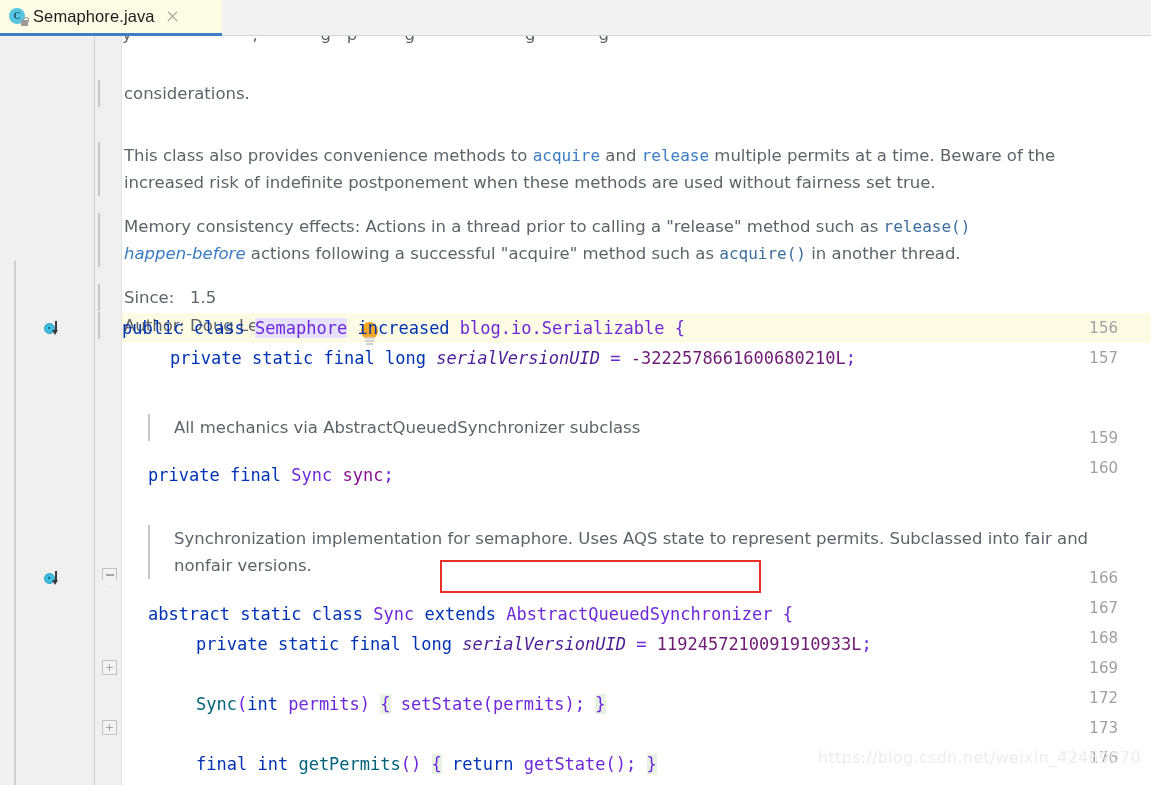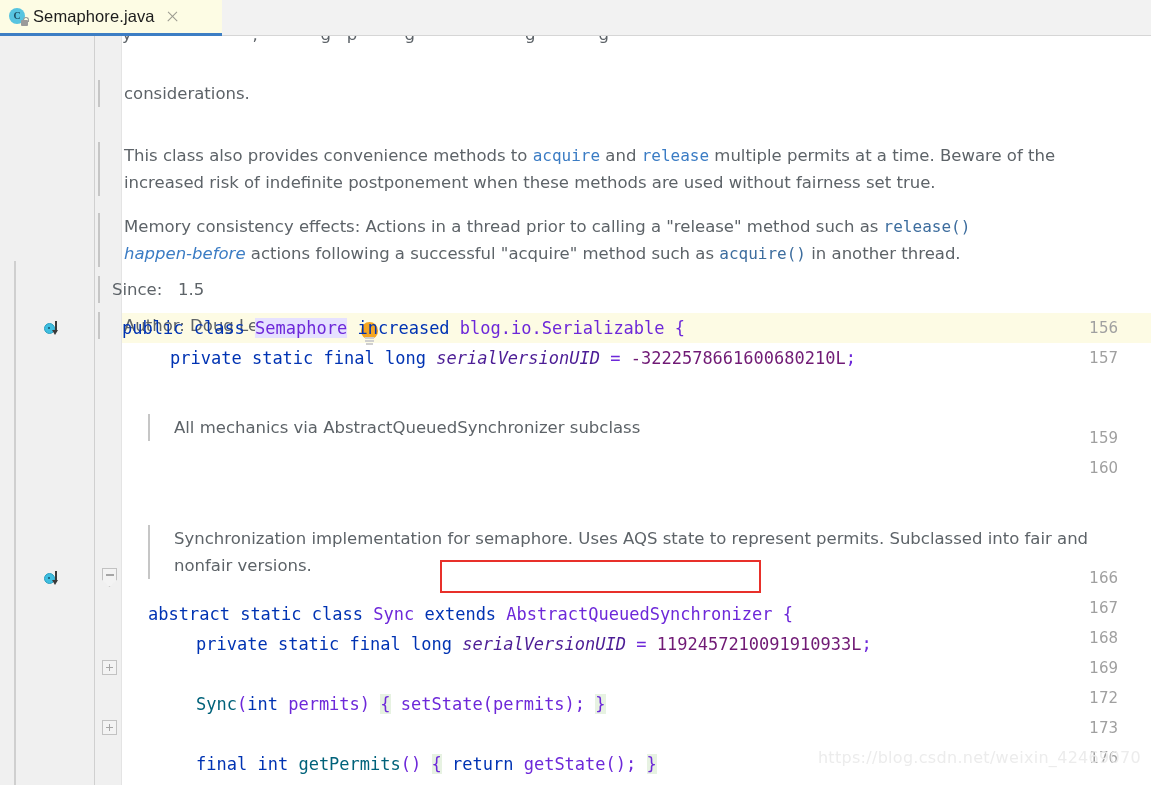--- a/index.html
+++ b/index.html
@@ -275,21 +275,21 @@
   </div>
 
   <div class="docblock" style="left:98px; top:85px; width:980px;margin-top:21px;">
     <span>This class also provides convenience methods to </span><span class="lnk">acquire</span><span> and </span><span class="lnk">release</span><span> multiple permits at a time. Beware of the increased risk of indefinite postponement when these methods are used without fairness set true.</span>
   </div>
 
   <div class="docblock" style="left:98px; top:177px; width:985px;">
     <span>Memory consistency effects: Actions in a thread prior to calling a "release" method such as </span><span class="mono">release()</span><br><span class="lnk-i">happen-before</span><span> actions following a successful "acquire" method such as </span><span class="mono">acquire()</span><span> in another thread.</span>
   </div>
 
-  <div class="docblock" style="left:98px; top:240px; width:400px;padding-left:12px;">
+  <div class="docblock" style="left:98px; top:248px; width:400px;">
     <span class="tagname">Since:</span><span>&nbsp;&nbsp; </span><span>1.5</span>
   </div>
 
   <div class="docblock" style="left:98px; top:276px; width:400px;">
     <span class="tagname">Author:</span><span>&nbsp;</span><span>Doug Lea</span>
   </div>
 
   <div id="bulb">
     <span class="glass"></span>
       <span class="base1"></span>
@@ -300,20 +300,21 @@
   <div id="code">
 
     <div class="line" style="top:277px"><span class="kw">public</span> <span class="kw">class</span> <span class="ident hl-id">Semaphore</span> <span class="kw">increased</span> <span class="ident">blog.io.Serializable</span> <span class="ident">{</span></div>
 
     <div class="line" style="top:307px; left:48px"><span class="kw">private</span> <span class="kw">static</span> <span class="kw">final</span> <span class="kw">long</span> <span class="sfld">serialVersionUID</span> <span class="ident">=</span> <span class="num">-3222578661600680210L</span><span class="ident">;</span></div>
 
     <div class="docblock" style="left:26px; top:378px; width:900px;">
       <span>All mechanics via AbstractQueuedSynchronizer subclass</span>
     </div>
 
+    <div class="line" style="top:424px; left:26px"><span class="kw">private</span> <span class="kw">final</span> <span class="ident">Sync</span> <span class="field">sync</span><span class="ident">;</span></div>
 
     <div class="docblock" style="left:26px; top:489px; width:950px;">
       <span>Synchronization implementation for semaphore. Uses AQS state to represent permits. Subclassed into fair and nonfair versions.</span>
     </div>
 
     <div class="line" style="top:563px; left:26px"><span class="kw">abstract</span> <span class="kw">static</span> <span class="kw">class</span> <span class="ident">Sync</span> <span class="kw">extends</span> <span class="ident">AbstractQueuedSynchronizer</span> <span class="ident">{</span></div>
 
     <div class="line" style="top:593px; left:74px"><span class="kw">private</span> <span class="kw">static</span> <span class="kw">final</span> <span class="kw">long</span> <span class="sfld">serialVersionUID</span> <span class="ident">=</span> <span class="num">1192457210091910933L</span><span class="ident">;</span></div>
 
     <div class="line" style="top:653px; left:74px"><span class="meth">Sync</span><span class="ident">(</span><span class="kw">int</span> <span class="ident">permits</span><span class="ident">)</span> <span class="ident brace">{</span> <span class="ident">setState</span><span class="ident">(permits);</span> <span class="ident brace">}</span></div>

